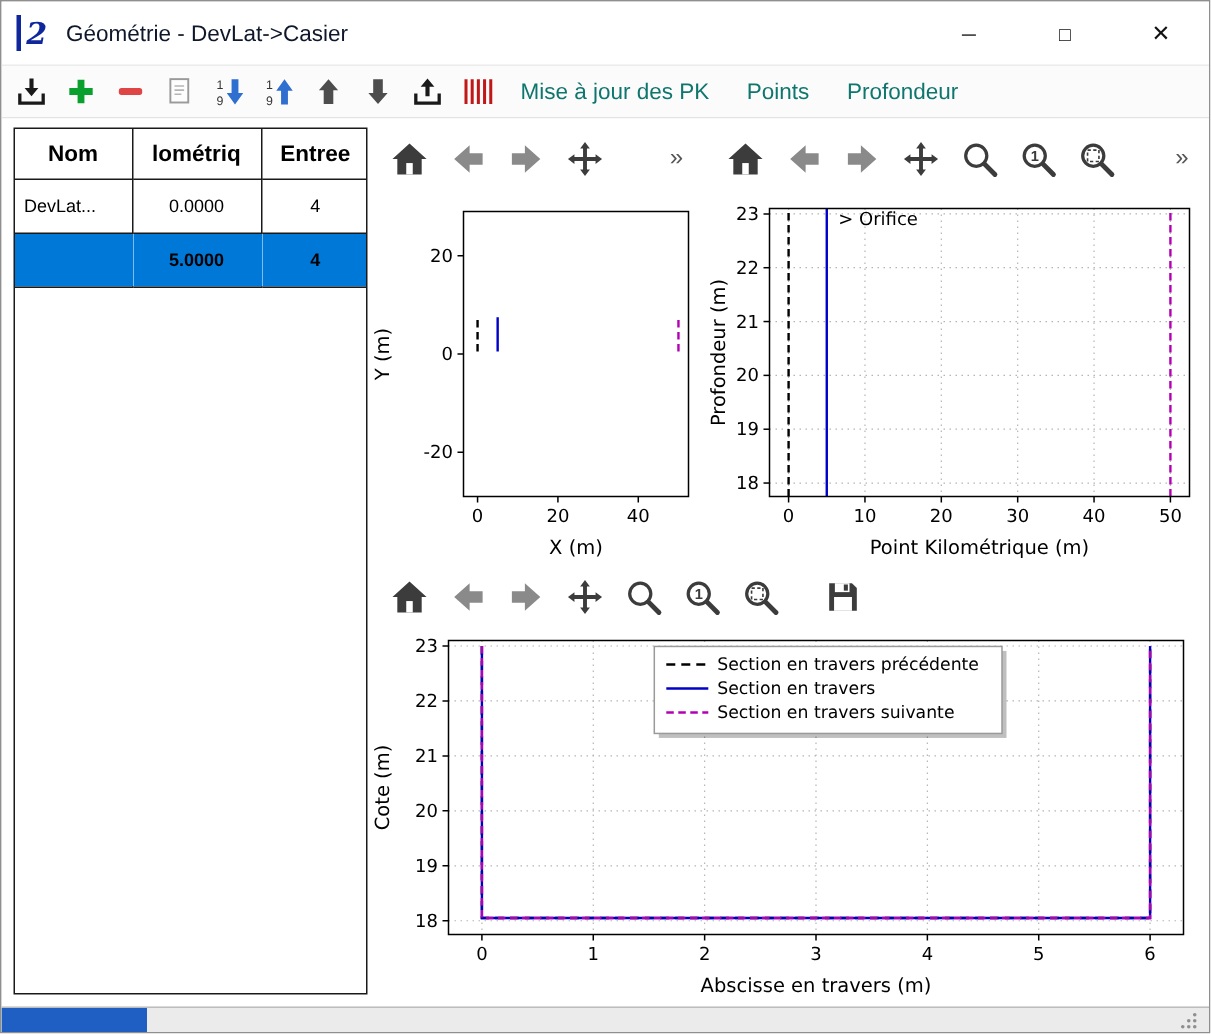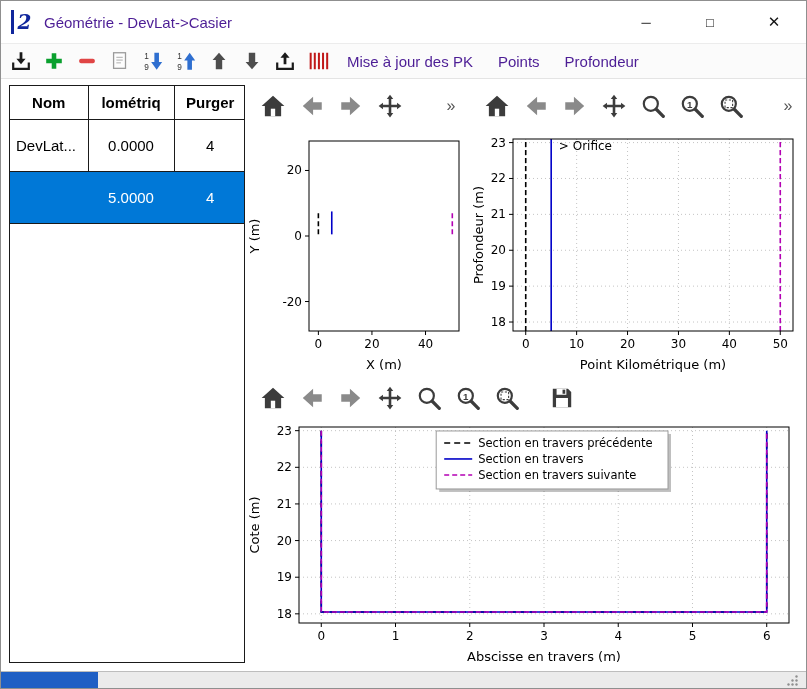--- a/index.html
+++ b/index.html
@@ -18,50 +18,50 @@
   }
   
   .titlebar { height:42px; flex:none; display:flex; align-items:center; padding-left:10px; background:#fff; }
   .app-icon {
     width:24px; height:24px; margin-right:9px;
     display:flex; align-items:center; justify-content:center;
     color:#10269c; font-weight:bold; font-size:20px;
     font-family:"DejaVu Serif", serif; font-style:italic;
     border-left:3px solid #10269c;
   }
-  .title { font-size:15px; color:#4c1d95; }
+  .title { font-size:15px; color:#0f172a; }
   .win-controls { margin-left:auto; display:flex; height:100%; }
   .win-btn { width:64px; height:100%; display:flex; align-items:center; justify-content:center; font-size:13px; color:#111; }
   .win-btn.close { font-size:15px; }
   
   .toolbar {
     height:36px; flex:none; display:flex; align-items:center;
     gap:7px; padding:0 7px;
     background:#fbfbfb; border-top:1px solid #ececec; border-bottom:1px solid #e4e4e4;
   }
   .tb-icon { width:26px; height:26px; display:flex; align-items:center; justify-content:center; }
   .tb-icon svg { width:22px; height:22px; display:block; }
-  .tb-text { font-size:15px; color:#4c1d95; padding:3px 9px; white-space:nowrap; }
+  .tb-text { font-size:15px; color:#0f766e; padding:3px 9px; white-space:nowrap; }
   
   .content { flex:1; min-height:0; display:flex; padding:6px 0 0 8px; background:#fff; }
   .table-panel { width:236px; flex:none; height:578px; border:1px solid #1a1a1a; background:#fff; overflow:hidden; }
   table { border-collapse:collapse; width:100%; table-layout:fixed; }
   th {
     font-weight:bold; font-size:15px; height:33px; 
     border-bottom:1px solid #1a1a1a; border-right:1px solid #1a1a1a;
     overflow:hidden; white-space:nowrap; padding:0;
   }
   td {
-    font-size:15px; height:52px; text-align:center;
+    font-size:12px; height:36px; text-align:center;
     border-bottom:1px solid #1a1a1a; border-right:1px solid #1a1a1a;
     overflow:hidden; white-space:nowrap; padding:0;
   }
   th:last-child, td:last-child { border-right:none; }
   td.c-nom { text-align:left; padding-left:6px; }
-  tr.selected td { background:#0078d7; color:#ffffff; border-right-color:#0078d7; }
+  tr.selected td { background:#0078d7; color:#000000; border-right-color:#0078d7;font-weight:bold; }
   
   .plots { flex:1; min-width:0; display:flex; flex-direction:column; }
   .plots-top { display:flex; flex:none; }
   .panel { display:flex; flex-direction:column; }
   .panel-plan { width:224px; flex:none; }
   .panel-profile { flex:1; min-width:0; }
   .nav-toolbar { height:42px; flex:none; display:flex; align-items:center; gap:11px; padding:2px 10px 2px 14px; }
   .nav-btn { width:28px; height:28px; display:flex; align-items:center; justify-content:center; }
   .nav-btn svg { width:26px; height:26px; display:block; }
   .nav-overflow { width:16px; margin-left:auto; }
@@ -165,21 +165,21 @@
       <table>
         <colgroup>
             <col style="width:78px">
             <col style="width:86px">
             <col style="width:72px">
           </colgroup>
         <thead>
           <tr>
             <th>Nom</th>
             <th>lométriq</th>
-            <th>Purger</th>
+            <th>Entree</th>
           </tr>
         </thead>
         <tbody>
           <tr>
             <td class="c-nom">DevLat...</td>
             <td>0.0000</td>
             <td>4</td>
           </tr>
           <tr class="selected">
             <td class="c-nom"></td>

